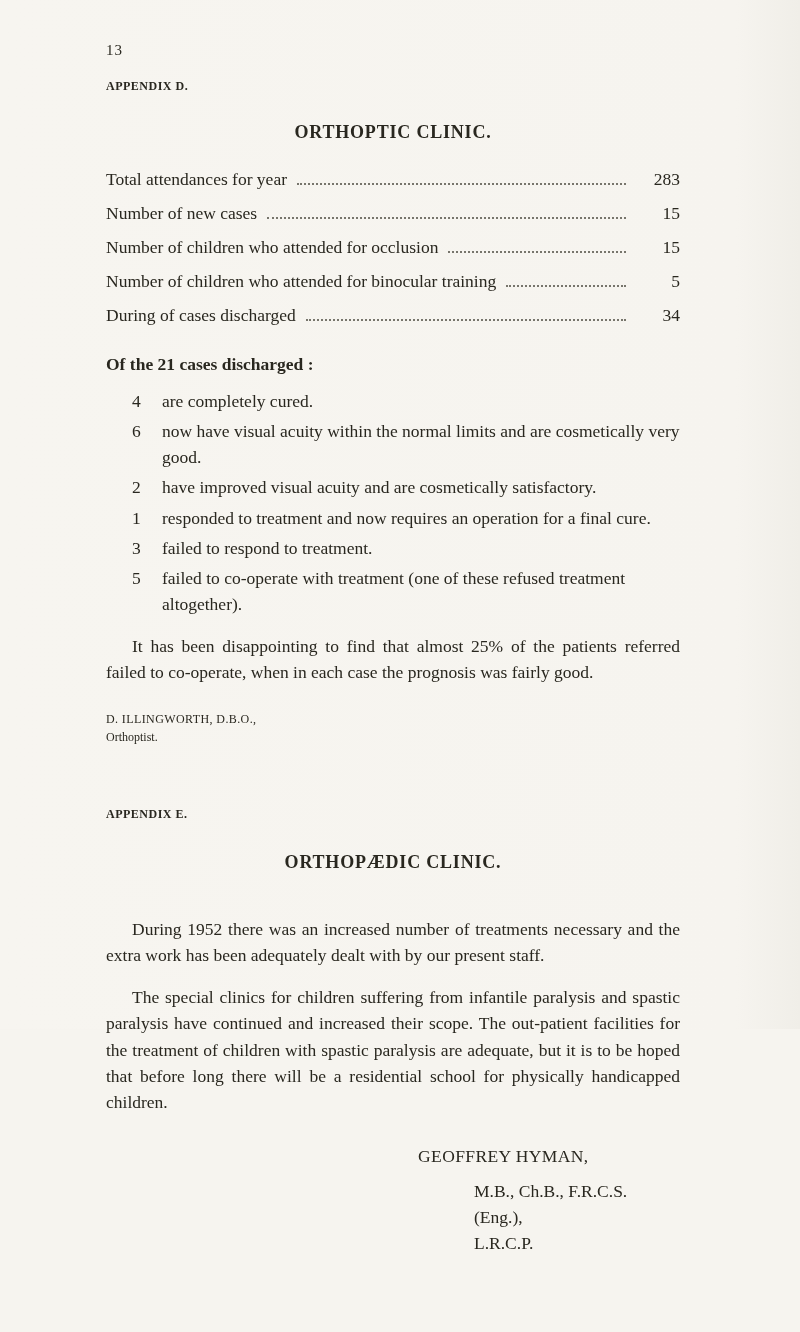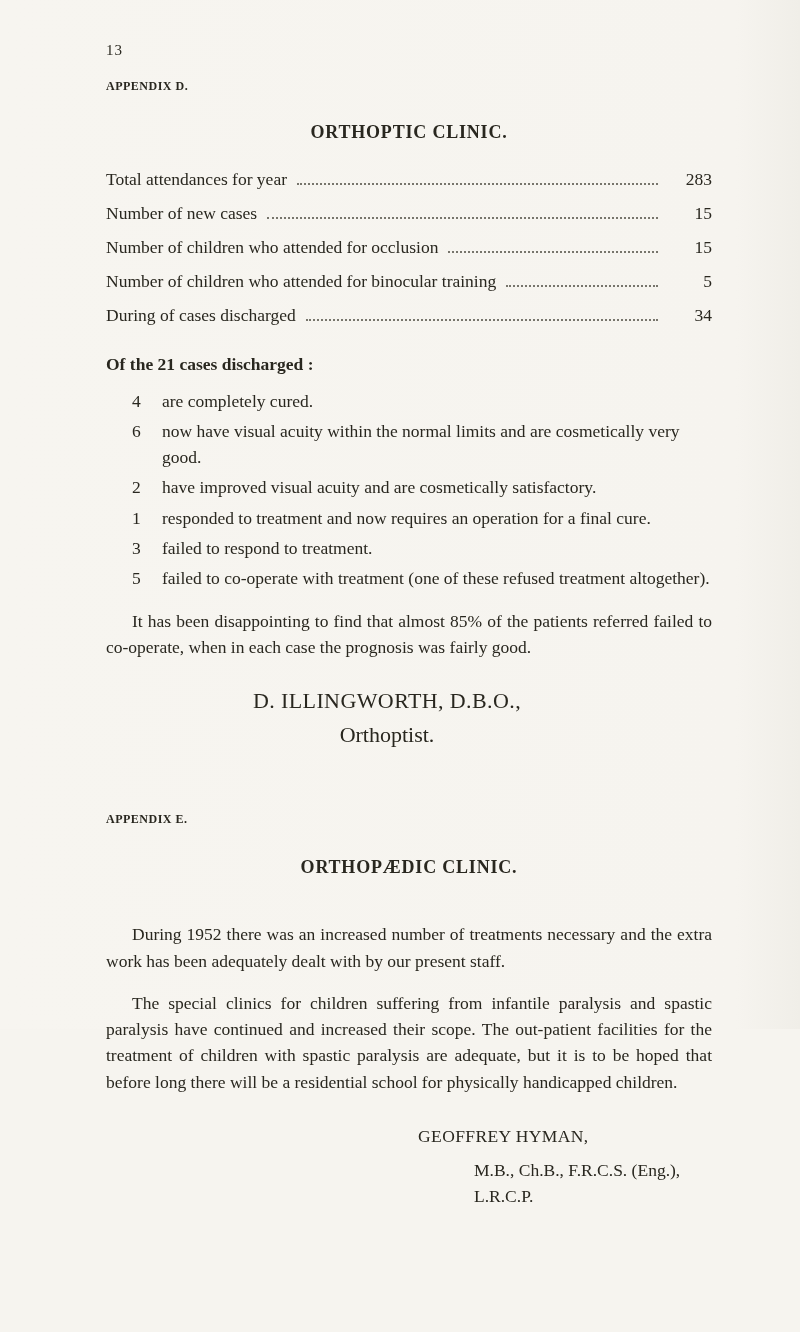--- a/index.html
+++ b/index.html
@@ -11,21 +11,21 @@
     height: 1332px;
     background: #f6f4ef;
     font-family: "Liberation Serif", "DejaVu Serif", serif;
     color: #29271f;
     overflow: hidden;
   }
   .page {
     box-sizing: border-box;
     width: 800px;
     height: 1029px;
-    padding: 42px 88px 0 106px;
+    padding: 42px 120px 0 106px;
     background: linear-gradient(90deg, #f7f5f0 0%, #f6f4ef 92%, #f0eee8 100%);
   }
   .page-number {
     font-size: 15px;
     letter-spacing: 1px;
   }
   .appendix-label {
     text-align: left;
     font-weight: bold;
     font-size: 12px;
@@ -81,22 +81,22 @@
   .body-paragraph {
     font-size: 17.5px;
     line-height: 1.5;
     text-indent: 26px;
     text-align: justify;
     margin: 16px 0 0 0;
   }
   .signature-block {
     margin-top: 24px;
     margin-right: 44px;
-    text-align: center;
-    font-size: 22px;
+    text-align: left;
+    font-size: 12px;
     line-height: 1.55;
   }
   .signature-name { letter-spacing: 0.4px; }
   .appendix-e-label { margin-top: 60px; }
   .clinic-title-e {
     margin-top: 30px;
     margin-bottom: 43px;
   }
   .signature-block-2 {
     margin-top: 28px;
@@ -170,21 +170,21 @@
     <div class="discharged-item">
       <span class="item-num">3</span>
       <span class="item-text">failed to respond to treatment.</span>
     </div>
     <div class="discharged-item">
       <span class="item-num">5</span>
       <span class="item-text">failed to co-operate with treatment (one of these refused treatment altogether).</span>
     </div>
   </div>
 
-  <p class="body-paragraph">It has been disappointing to find that almost 85% of the patients referred failed to co-operate, when in each case the prognosis was fairly good.</p>
+  <p class="body-paragraph">It has been disappointing to find that almost 25% of the patients referred failed to co-operate, when in each case the prognosis was fairly good.</p>
 
   <div class="signature-block">
     <div class="signature-name">D. ILLINGWORTH, D.B.O.,</div>
     <div class="signature-title">Orthoptist.</div>
   </div>
 
   <div class="appendix-label appendix-e-label">APPENDIX E.</div>
 
   <div class="clinic-title clinic-title-e">ORTHOPÆDIC CLINIC.</div>
 

